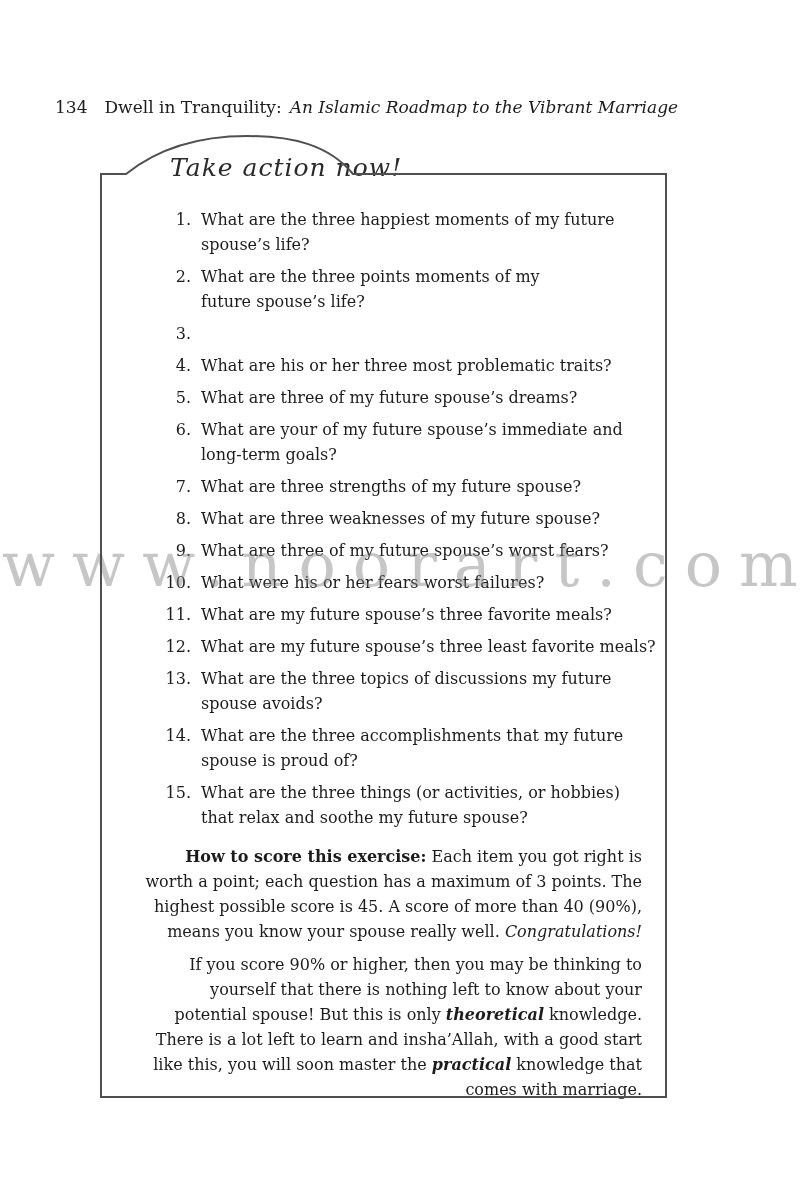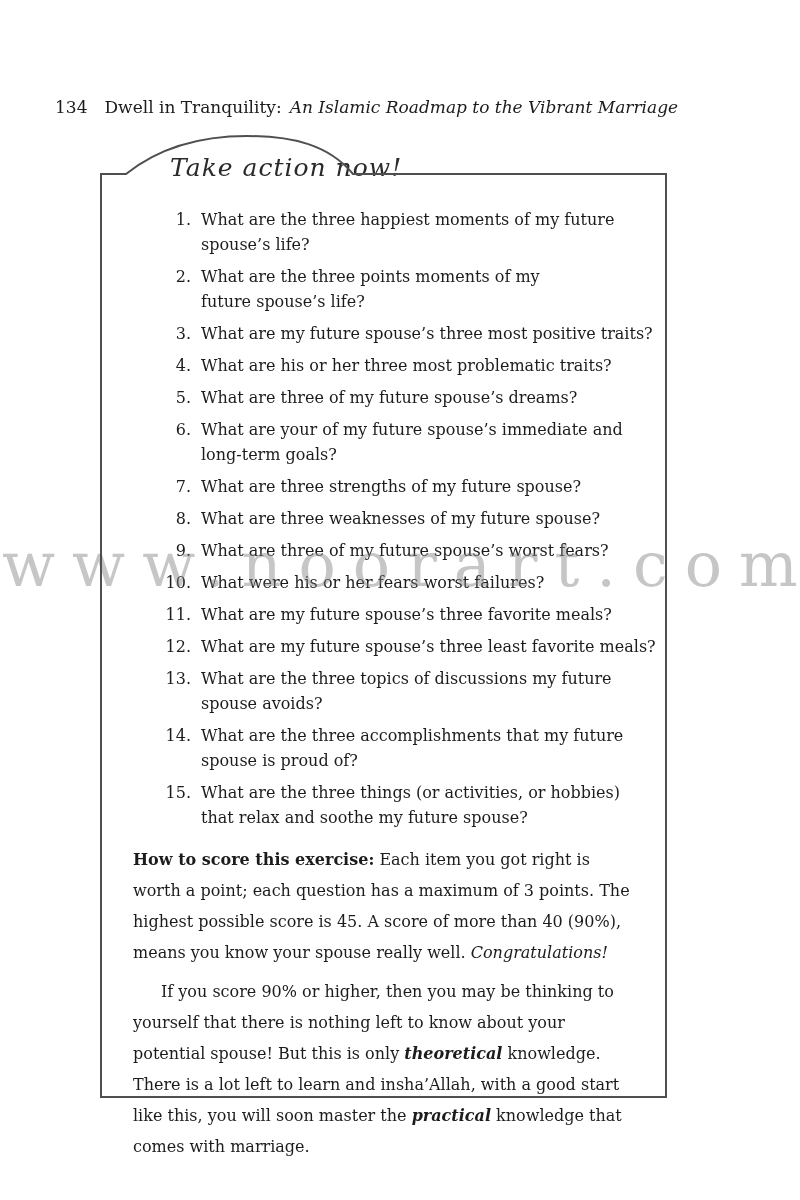--- a/index.html
+++ b/index.html
@@ -80,22 +80,22 @@
   .q-text {
     flex: 1;
     margin-left: 10px;
     font-size: 16px;
     line-height: 25px;
     white-space: pre;
   }
 
   .para {
     font-size: 16px;
-    line-height: 31px;
-    text-align: left;
+    line-height: 25px;
+    text-align: right;
   }
   .para-scoring { margin-top: 14px; }
   .para-closing { margin-top: 8px; text-indent: 28px; }
 
   .rt-bold { font-weight: bold; }
   .rt-italic { font-style: italic; }
   .rt-bold-italic { font-weight: bold; font-style: italic; }
 
   
   .watermark {
@@ -135,21 +135,20 @@
           <span class="q-text">What are the three happiest moments of my future
 spouse’s life?</span>
         </div>
         <div class="q-row">
           <span class="q-num">2.</span>
           <span class="q-text">What are the three points moments of my
 future spouse’s life?</span>
         </div>
         <div class="q-row">
           <span class="q-num">3.</span>
-          <span class="q-text">What are my future spouse’s three most positive traits?</span>
         </div>
         <div class="q-row">
           <span class="q-num">4.</span>
           <span class="q-text">What are his or her three most problematic traits?</span>
         </div>
         <div class="q-row">
           <span class="q-num">5.</span>
           <span class="q-text">What are three of my future spouse’s dreams?</span>
         </div>
         <div class="q-row">

